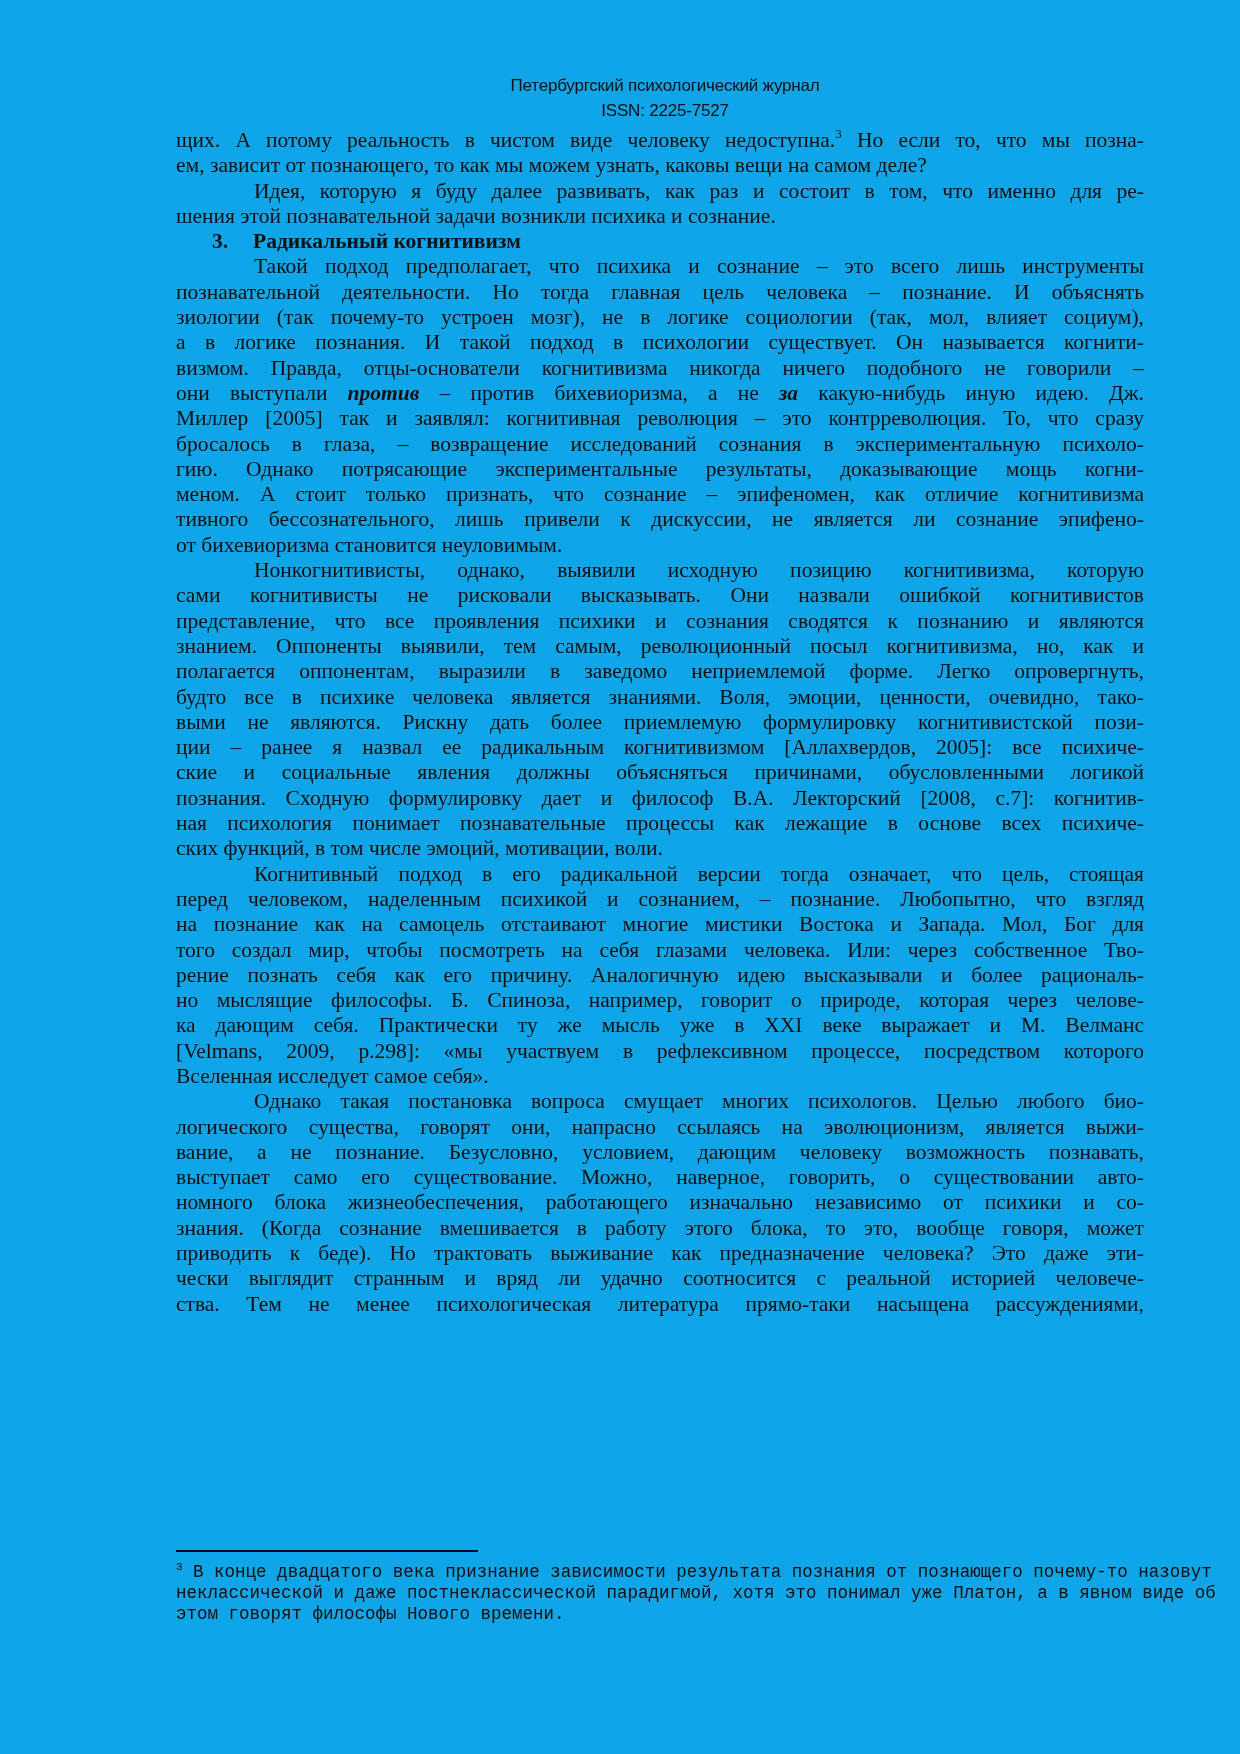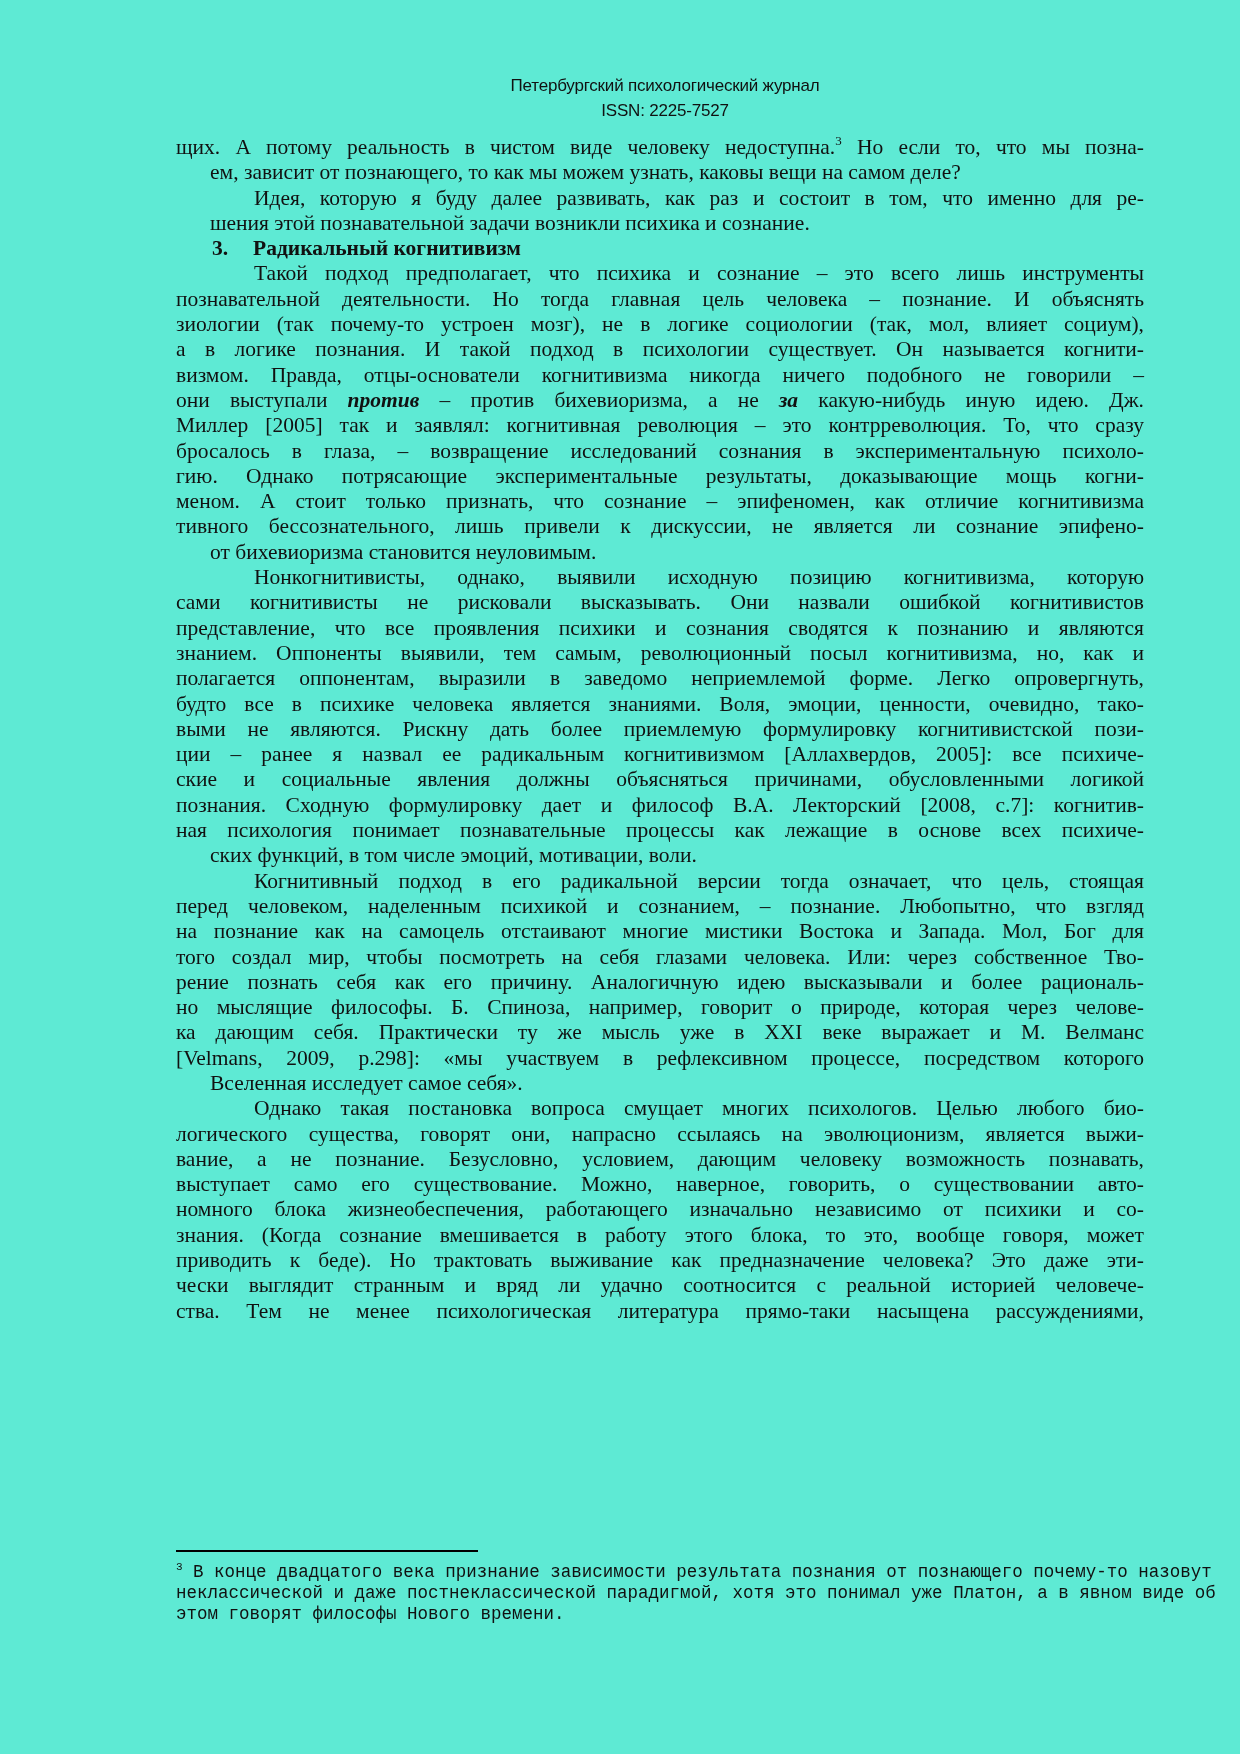--- a/index.html
+++ b/index.html
@@ -1,23 +1,23 @@
 <!DOCTYPE html>
 <html><head>
 <meta charset="utf-8">
 <style>
   html, body { margin: 0; padding: 0; background: #ffffff; }
   body { width: 1240px; height: 1754px; position: relative; overflow: hidden; }
-  .page { position: absolute; left: 0; top: 0; width: 1240px; height: 1754px; background: #5eead4; color: #000; }
+  .page { position: absolute; left: 0; top: 0; width: 1240px; height: 1754px; background: #0ea5e9; color: #000; }
   .header { position: absolute; left: 0; width: 1240px; text-align: center; font-family: "Liberation Sans", "DejaVu Sans", sans-serif; font-size: 17px; color: #111; letter-spacing: -0.2px; }
   .header .l1 { position: absolute; top: 76px; left: 0; width: 1330px; text-align: center; }
   .header .l2 { position: absolute; top: 101px; left: 0; width: 1330px; text-align: center; }
-  .body { position: absolute; left: 176px; top: 135px; width: 968px; font-family: "Liberation Serif", "DejaVu Serif", serif; font-size: 21.5px; color: #111; }
+  .body { position: absolute; left: 176px; top: 128px; width: 968px; font-family: "Liberation Serif", "DejaVu Serif", serif; font-size: 21.5px; color: #111; }
   .line { height: 25.3px; line-height: 25.3px; white-space: nowrap; text-align: justify; text-align-last: justify; overflow: visible; }
-  .line.last { text-align-last: left; margin-left: 34px; }
+  .line.last { text-align-last: left; }
   .line.indent { padding-left: 78px; }
   .heading { font-weight: bold; padding-left: 36px; text-align-last: left; }
   .heading .num { display: inline-block; width: 41px; }
   sup { font-size: 13px; line-height: 0; vertical-align: 9px; }
   .footnote-rule { position: absolute; left: 176px; top: 1550px; width: 302px; height: 2px; background: #000; }
   .footnote { position: absolute; left: 176px; top: 1562px; width: 968px; font-family: "Liberation Serif", "DejaVu Serif", serif; font-size: 17.5px; color: #111; }
   .footnote .fline { height: 21px; line-height: 21px; white-space: nowrap; text-align: justify; text-align-last: justify; font-family: Liberation Mono, monospace; }
   .footnote .fline.last { text-align-last: left; }
   .footnote sup { font-size: 11px; vertical-align: 7px; }
   .bi { font-weight: bold; font-style: italic; }

